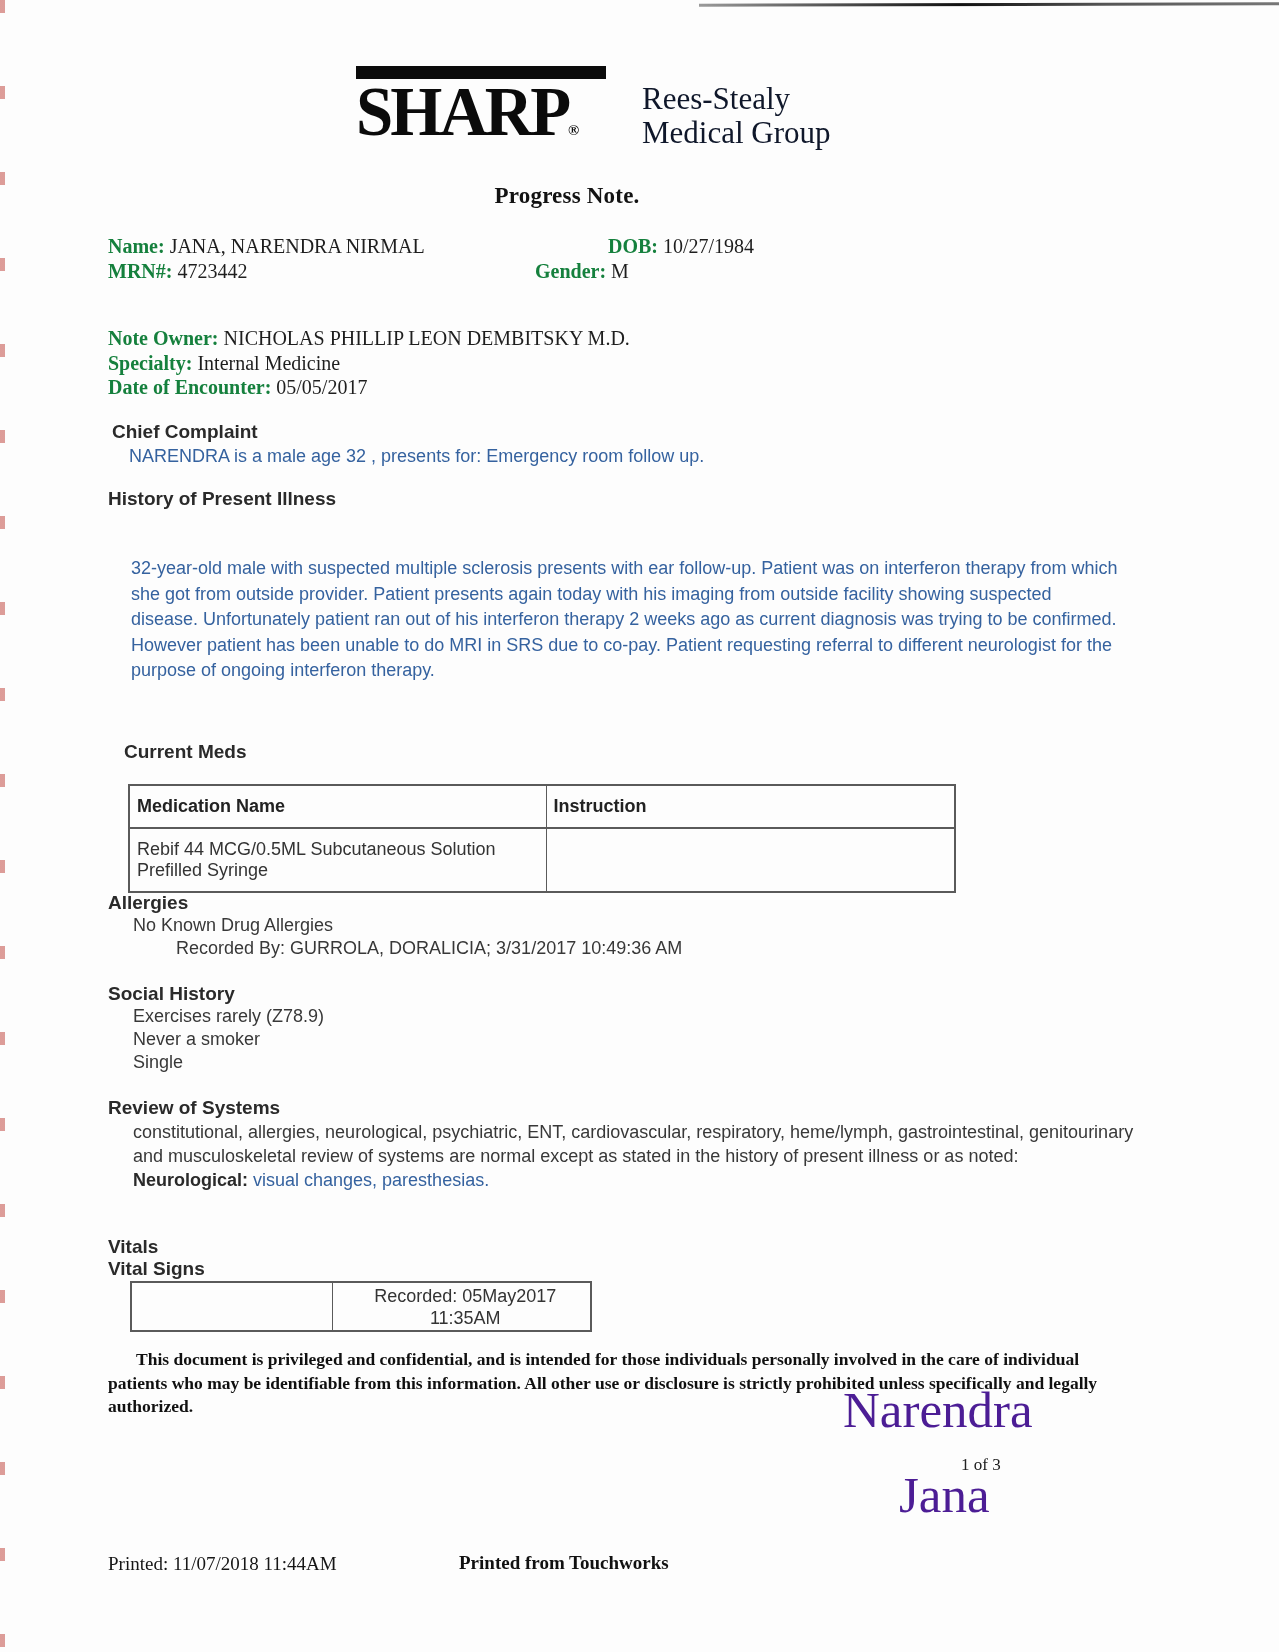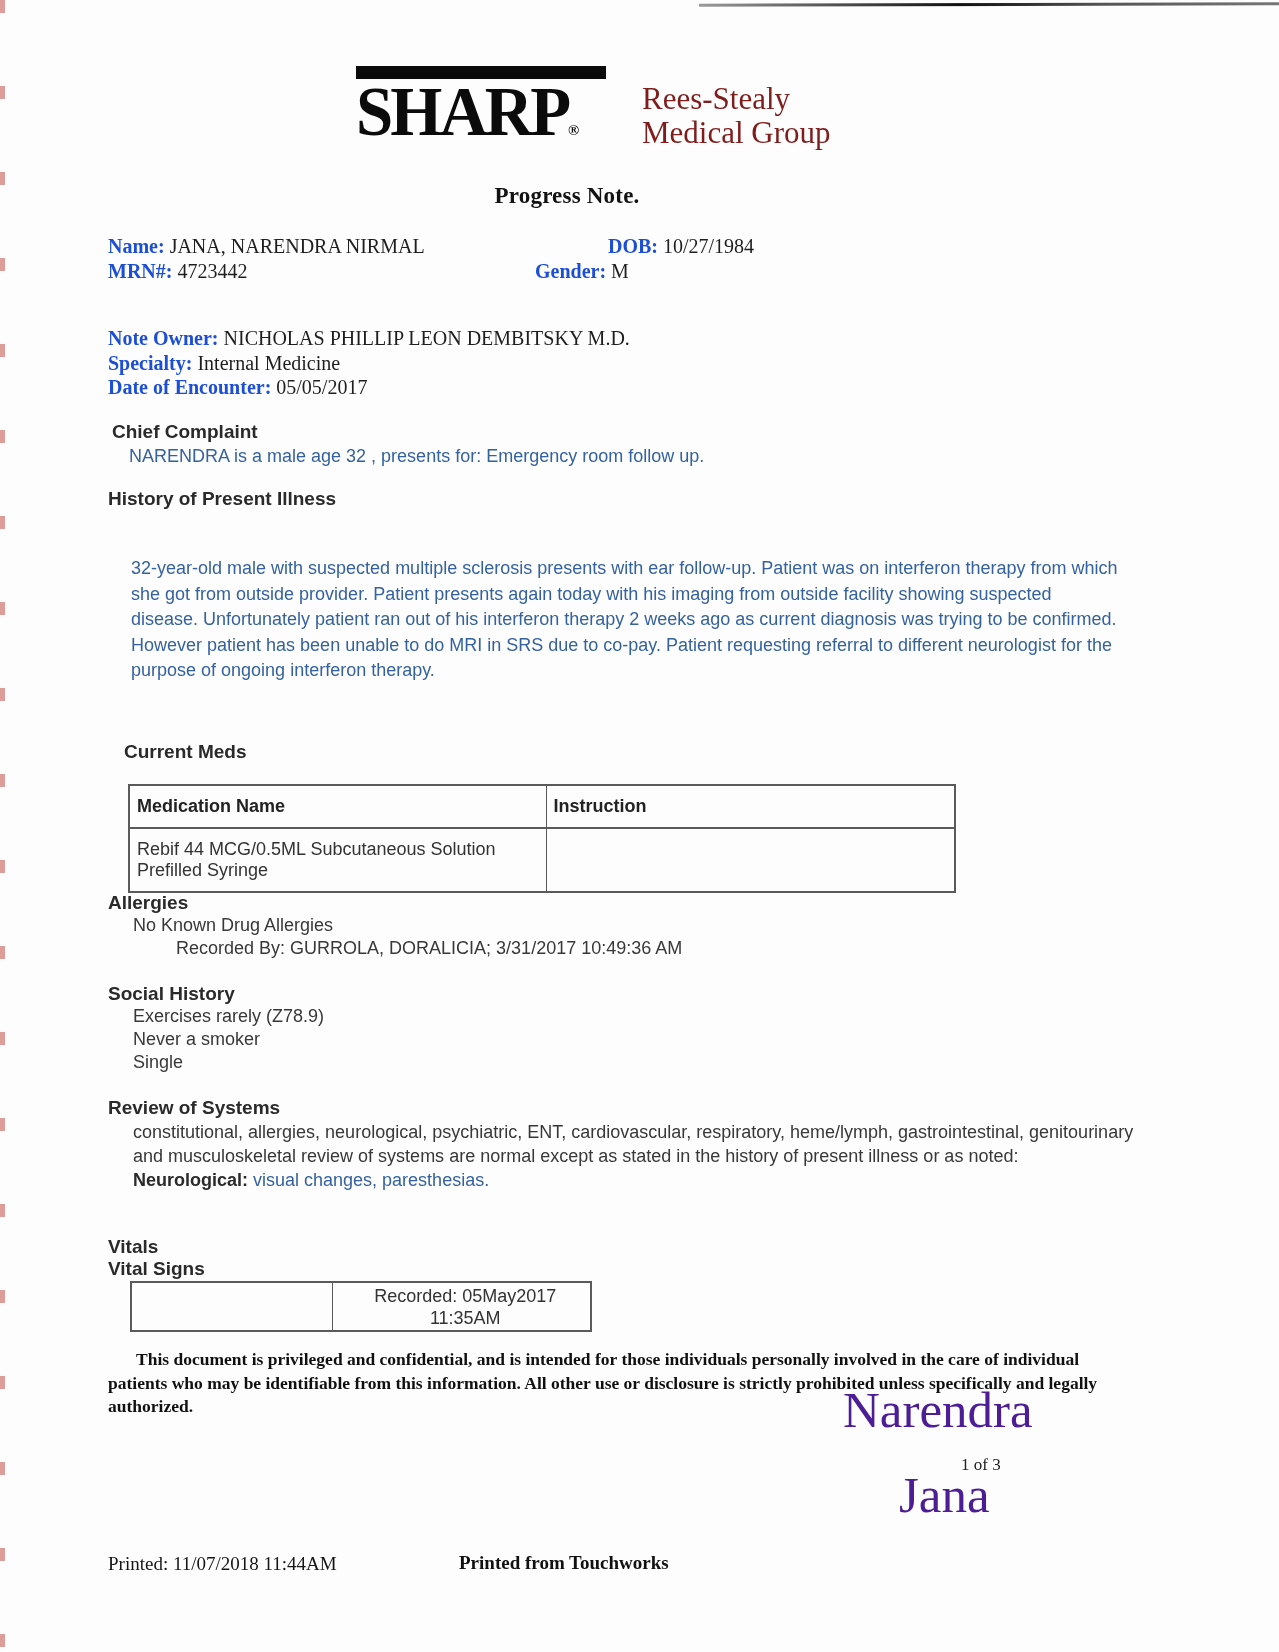--- a/index.html
+++ b/index.html
@@ -32,33 +32,33 @@
   .logo-bar { width:250px; height:13px; background:#0b0b0b; }
   .logo-word {
     font-family:"Liberation Serif", serif;
     font-weight:bold; font-size:67px; line-height:1.0;
     letter-spacing:-3px; color:#0b0b0b; margin-top:-1px;
     transform:scaleY(1.04);
   }
   .logo-word .reg { font-size:15px; letter-spacing:0; vertical-align:baseline; }
   .brand {
     position:absolute; left:642px; top:82px;
-    font-size:31px; line-height:34px; color:#7f1d1d;
+    font-size:31px; line-height:34px; color:#0f172a;
   }
   .doc-title {
     position:absolute; left:0; top:183px; width:1134px; text-align:center;
     font-weight:bold; font-size:23px; color:#121212;
     letter-spacing:0.2px;
   }
 
   
   .pt-block { position:absolute; left:108px; top:234px; width:1000px; font-size:20px; line-height:25px; }
   .pt-row { position:relative; height:25px; }
   .pt-abs { position:absolute; top:0; white-space:nowrap; }
-  b.lbl { font-weight:bold; color:#1d4ed8; }
+  b.lbl { font-weight:bold; color:#15803d; }
 
   .owner-block { position:absolute; left:108px; top:326px; font-size:20px; line-height:24.5px; }
 
   
   .h-sec {
     position:absolute;
     font-family:"Liberation Sans", sans-serif;
     font-weight:bold; font-size:19px; color:#2a2a2a;
     white-space:nowrap;
   }

